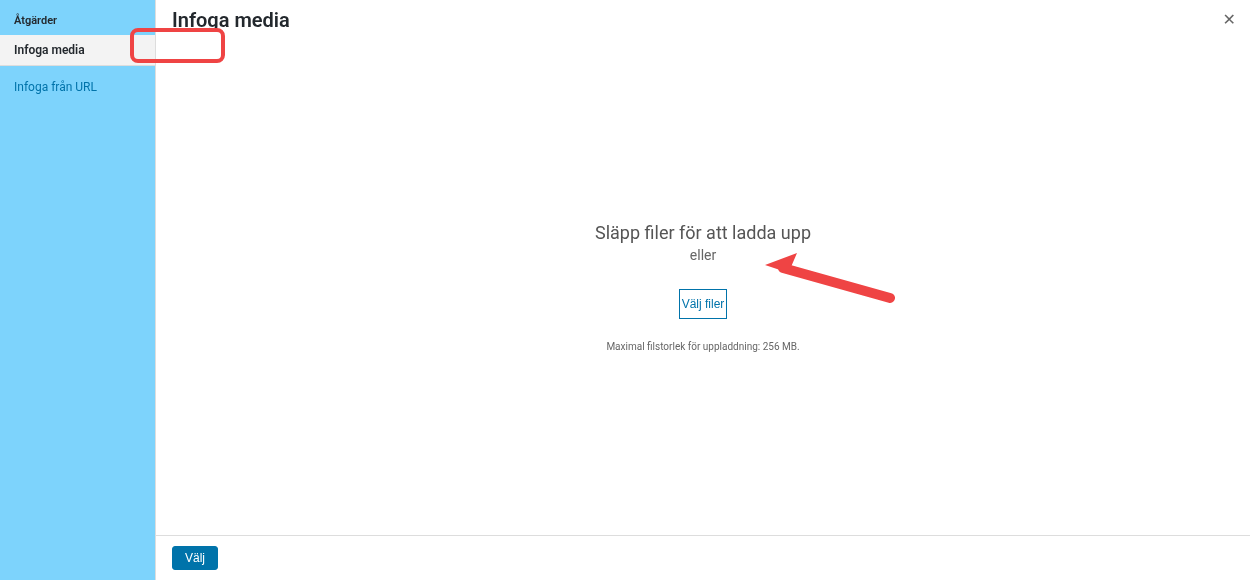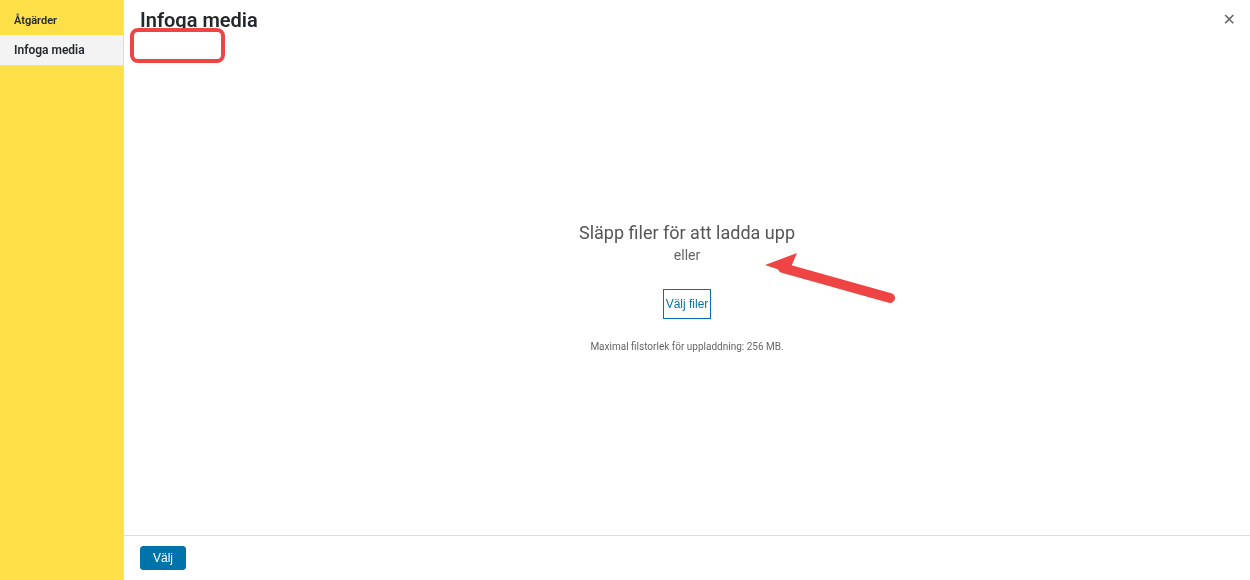--- a/index.html
+++ b/index.html
@@ -16,22 +16,22 @@
       height: 580px;
       overflow: hidden;
       position: relative;
     }
     .container {
       display: flex;
       width: 100%;
       height: 100%;
     }
     .sidebar {
-      width: 124px;
-      background: #fde047;
+      width: 156px;
+      background: #7dd3fc;
       border-right: 1px solid #ddd;
       padding: 10px 0;
     }
     .sidebar-heading {
       font-size: 11px;
       font-weight: 600;
       padding: 4px 14px 8px;
       color: #23282d;
     }
     .sidebar-item {
@@ -163,20 +163,23 @@
     }
   </style>
 </head>
 <body>
 
 <div class="container">
   <div class="sidebar">
     <div class="sidebar-heading">Åtgärder</div>
     <div class="sidebar-item active">
       <span>Infoga media</span>
+    </div>
+    <div class="sidebar-item link">
+      <span>Infoga från URL</span>
     </div>
   </div>
 
   <div class="main">
     <div class="close-btn">
       <span>✕</span>
     </div>
 
     <div class="main-header">
       <h1 class="main-title">Infoga media</h1>

